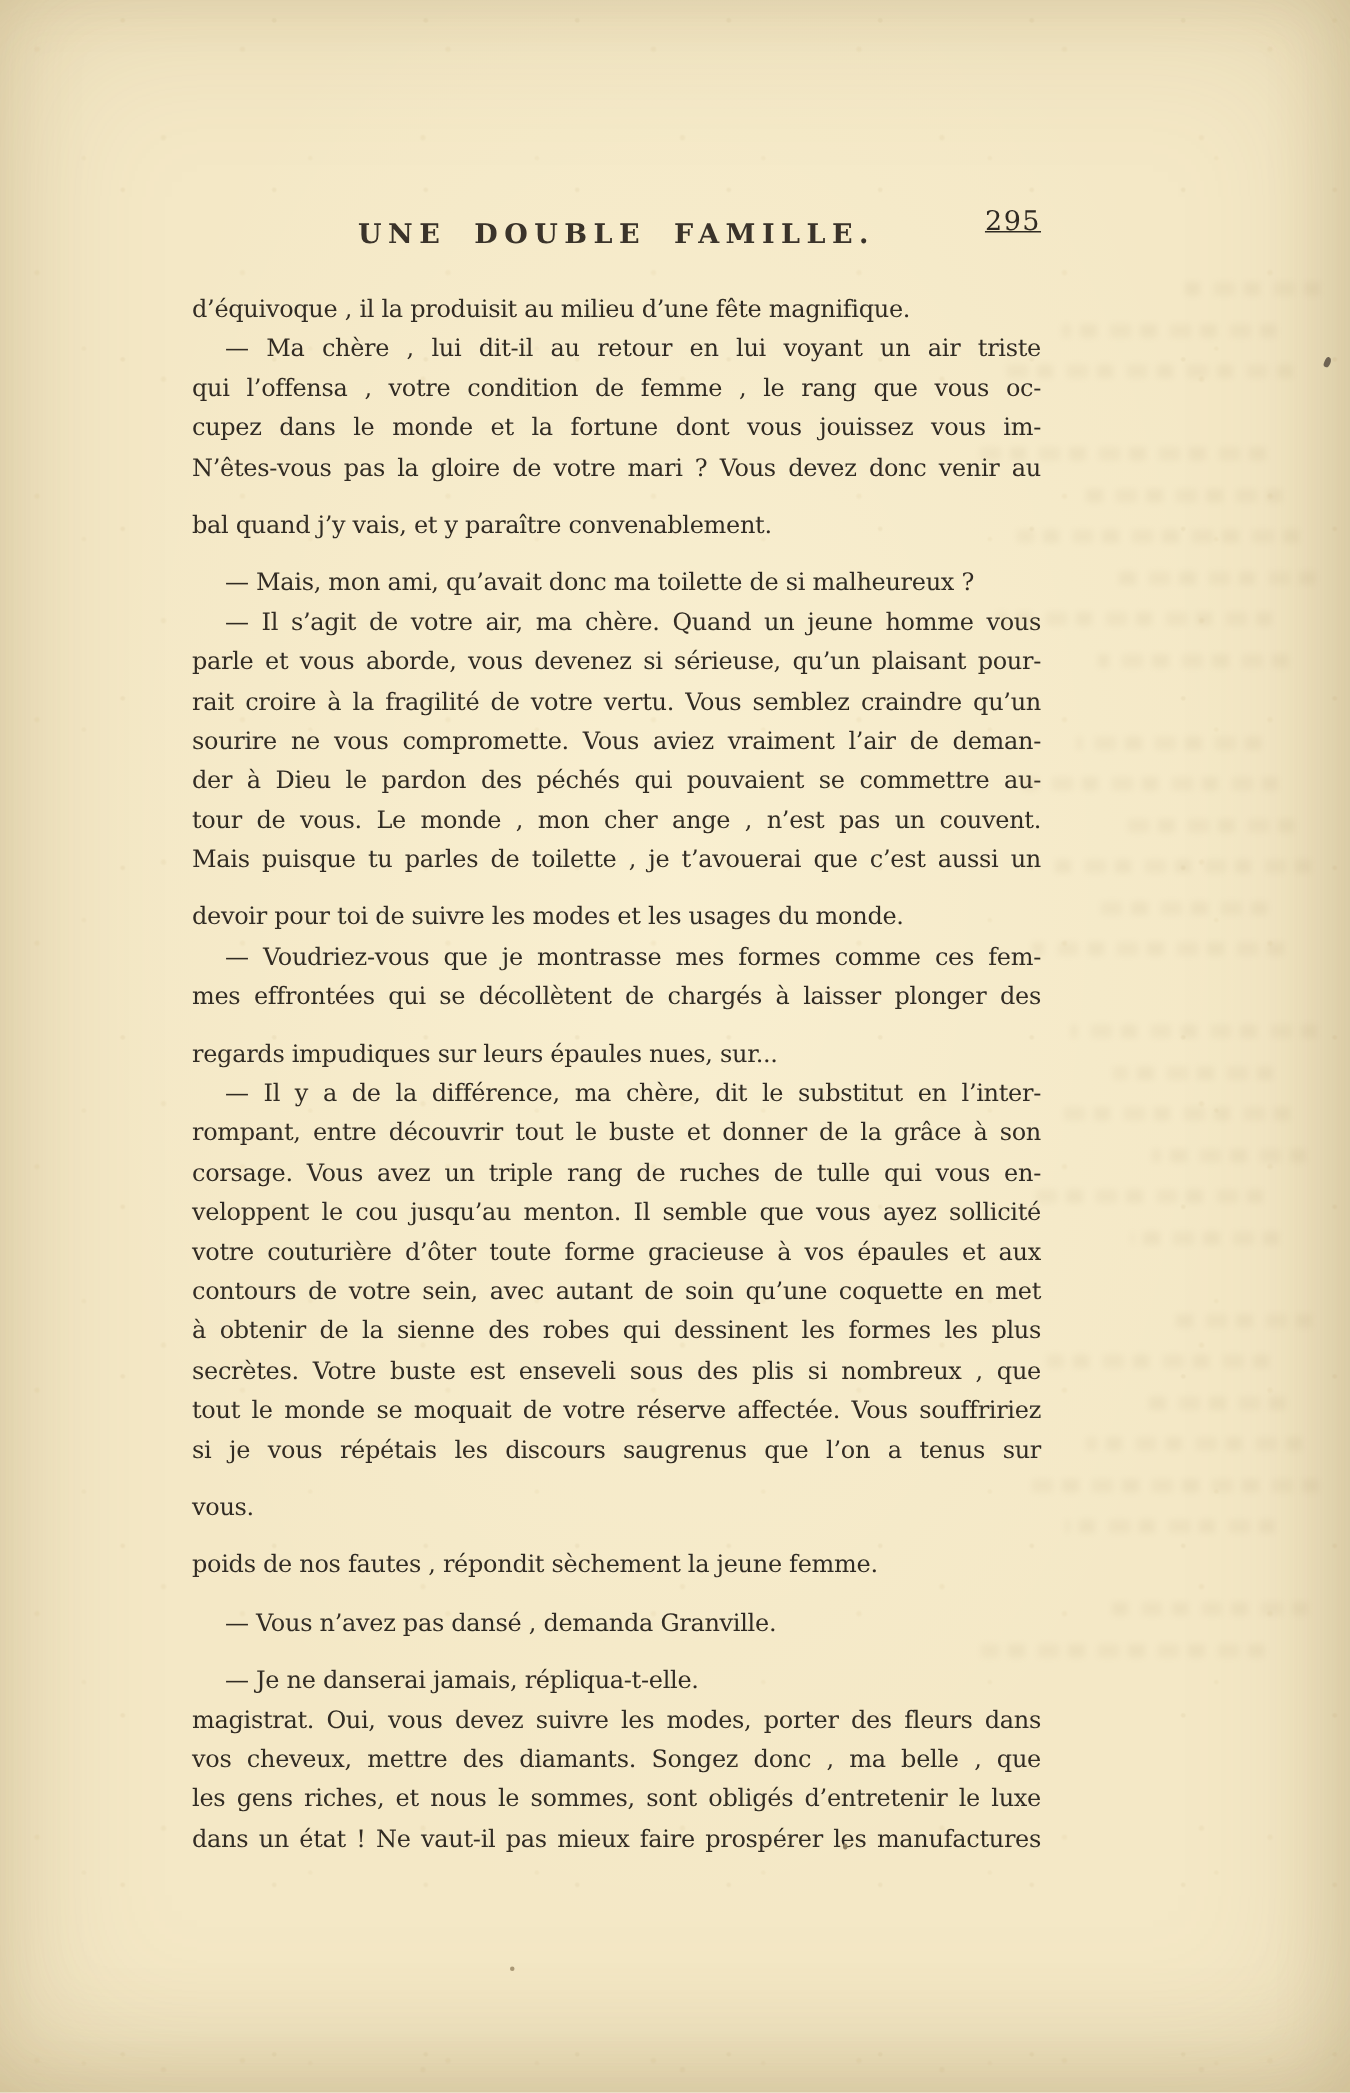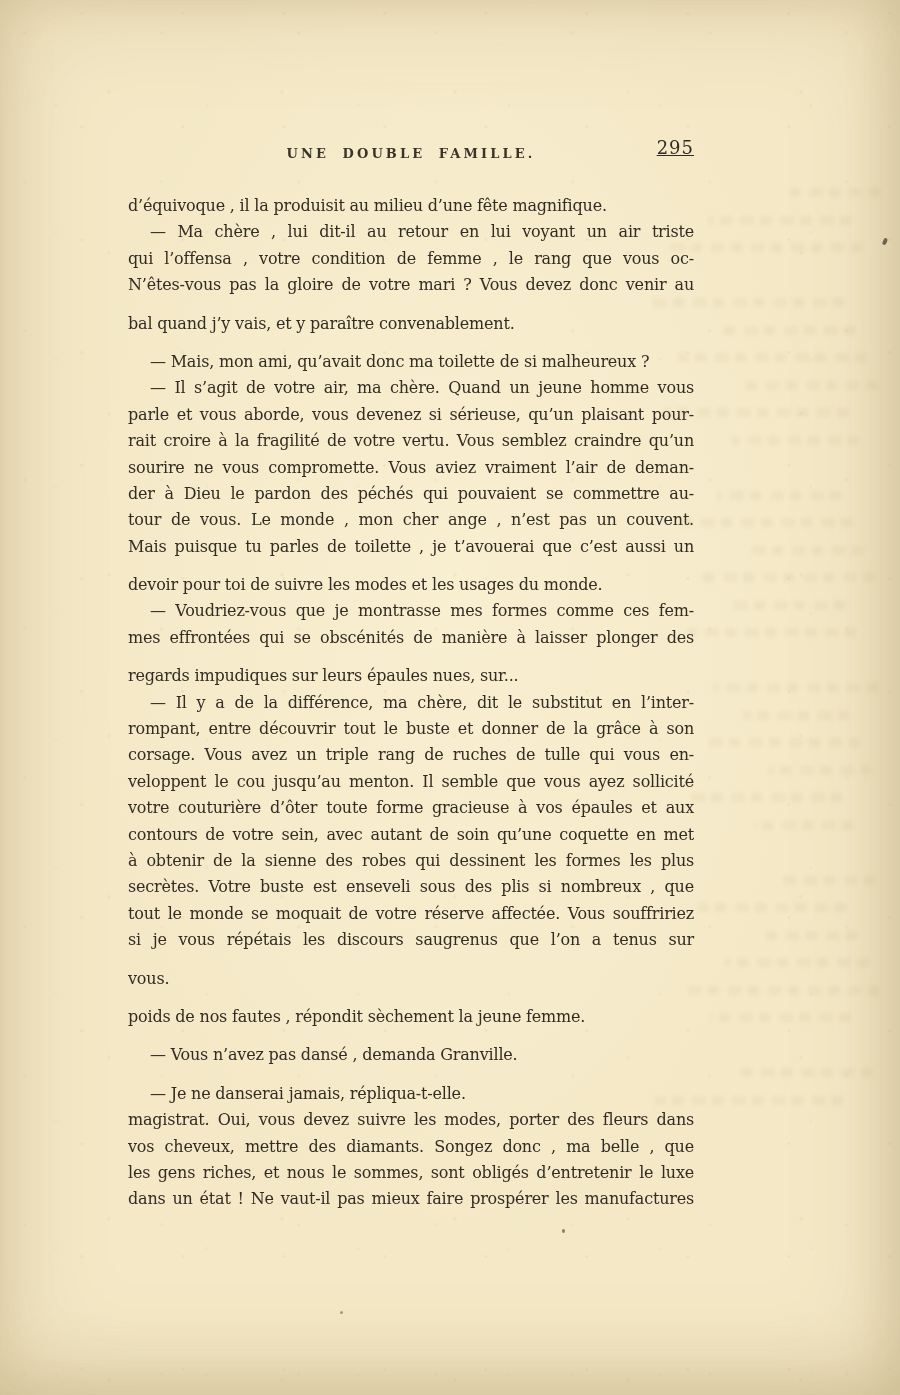--- a/index.html
+++ b/index.html
@@ -34,21 +34,21 @@
   .running-head {
     position: absolute;
     left: 128px;
     top: 142px;
     width: 566px;
     height: 26px;
   }
   .head-title {
     display: block;
     text-align: center;
-    font-size: 13px;
+    font-size: 18px;
     font-weight: 700;
     letter-spacing: 0.24em;
     word-spacing: 0.45em;
     color: #3a332a;
     padding-top: 4px;
   }
   .page-number {
     position: absolute;
     right: 0;
     top: -5px;
@@ -106,33 +106,34 @@
   <header class="running-head">
     <span class="head-title">UNE DOUBLE FAMILLE.</span>
     <span class="page-number">295</span>
   </header>
 
   <main class="text-block">
 
   <div class="line para-end">d’équivoque , il la produisit au milieu d’une fête magnifique.</div>
       <div class="line indent">— Ma chère , lui dit-il au retour en lui voyant un air triste</div>
       <div class="line">qui l’offensa , votre condition de femme , le rang que vous oc-</div>
+      <div class="line">cupez dans le monde et la fortune dont vous jouissez vous im-</div>
       <div class="line">N’êtes-vous pas la gloire de votre mari ? Vous devez donc venir au</div>
       <div class="line para-end">bal quand j’y vais, et y paraître convenablement.</div>
       <div class="line indent para-end">— Mais, mon ami, qu’avait donc ma toilette de si malheureux ?</div>
       <div class="line indent">— Il s’agit de votre air, ma chère. Quand un jeune homme vous</div>
       <div class="line">parle et vous aborde, vous devenez si sérieuse, qu’un plaisant pour-</div>
       <div class="line">rait croire à la fragilité de votre vertu. Vous semblez craindre qu’un</div>
       <div class="line">sourire ne vous compromette. Vous aviez vraiment l’air de deman-</div>
       <div class="line">der à Dieu le pardon des péchés qui pouvaient se commettre au-</div>
       <div class="line">tour de vous. Le monde , mon cher ange , n’est pas un couvent.</div>
       <div class="line">Mais puisque tu parles de toilette , je t’avouerai que c’est aussi un</div>
       <div class="line para-end">devoir pour toi de suivre les modes et les usages du monde.</div>
       <div class="line indent">— Voudriez-vous que je montrasse mes formes comme ces fem-</div>
-      <div class="line">mes effrontées qui se obscénités de manière à laisser plonger des</div>
+      <div class="line">mes effrontées qui se décollètent de chargés à laisser plonger des</div>
       <div class="line para-end">regards impudiques sur leurs épaules nues, sur...</div>
       <div class="line indent">— Il y a de la différence, ma chère, dit le substitut en l’inter-</div>
       <div class="line">rompant, entre découvrir tout le buste et donner de la grâce à son</div>
       <div class="line">corsage. Vous avez un triple rang de ruches de tulle qui vous en-</div>
       <div class="line">veloppent le cou jusqu’au menton. Il semble que vous ayez sollicité</div>
       <div class="line">votre couturière d’ôter toute forme gracieuse à vos épaules et aux</div>
       <div class="line">contours de votre sein, avec autant de soin qu’une coquette en met</div>
       <div class="line">à obtenir de la sienne des robes qui dessinent les formes les plus</div>
       <div class="line">secrètes. Votre buste est enseveli sous des plis si nombreux , que</div>
       <div class="line">tout le monde se moquait de votre réserve affectée. Vous souffririez</div>

